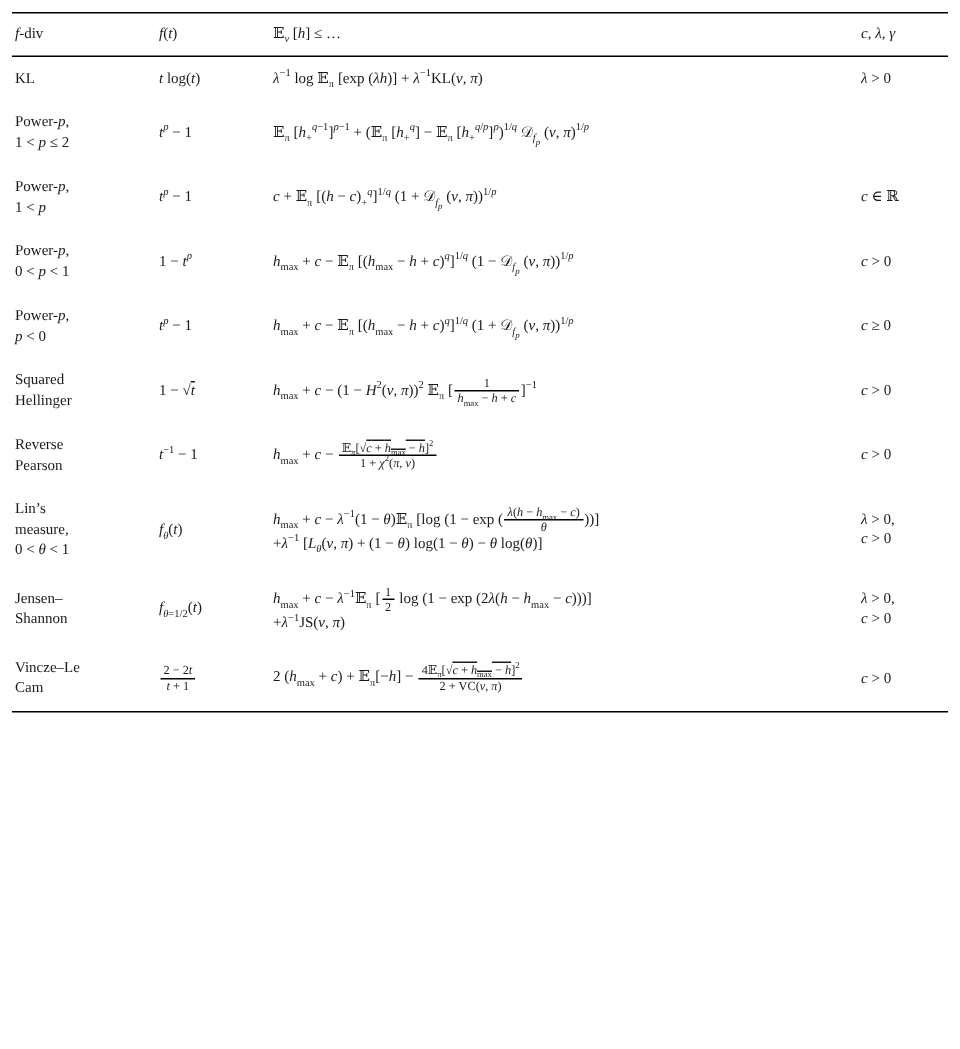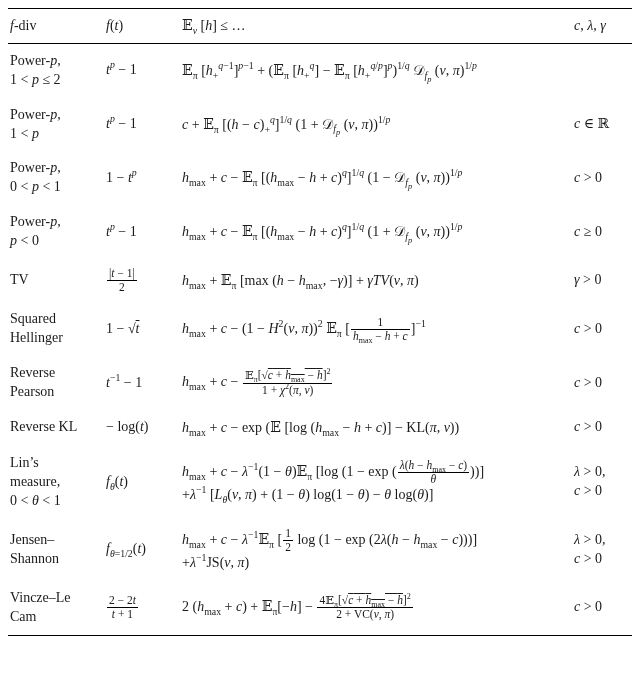--- a/index.html
+++ b/index.html
@@ -9,21 +9,21 @@
     color:#1a1a1a;
   }
   .page{width:624px;margin:0 8px;}
   table.ftable{
     border-collapse:collapse;width:624px;margin-top:8px;
     border-top:1.6px solid #000;border-bottom:1.6px solid #000;
   }
   thead tr{border-bottom:1.2px solid #000;}
   th,td{
     text-align:left;vertical-align:middle;font-weight:normal;
-    font-size:14px;line-height:1.35;padding:8px 2px 8px 2px;
+    font-size:10px;line-height:1.35;padding:8px 2px 8px 2px;
   }
   thead th{padding:7px 2px;}
   td.name,th.name{padding-left:2px;}
   sub,sup{font-size:70%;line-height:0;}
   sub sub, sub i sub{font-size:85%;}
   .bb,.cal{font-family:"DejaVu Serif","DejaVu Sans",serif;}
   b{font-weight:bold;}
   .frac{
     display:inline-block;vertical-align:middle;text-align:center;
     font-size:0.82em;line-height:1.15;padding:0 1px;
@@ -50,20 +50,26 @@
     <thead>
       <tr>
         <th class="name"><i>f</i>-div</th>
         <th><i>f</i>(<i>t</i>)</th>
         <th><span class="bb">𝔼</span><sub><i>ν</i></sub> [<i>h</i>] ≤ …</th>
         <th><i>c</i>, <i>λ</i>, <i>γ</i></th>
       </tr>
     </thead>
     <tbody>
       <tr>
+        <td class="name">KL</td>
+        <td><i>t</i> log(<i>t</i>)</td>
+        <td><i>λ</i><sup>−1</sup> log <span class="bb">𝔼</span><sub>π</sub> [exp (<i>λh</i>)] + <i>λ</i><sup>−1</sup>KL(<i>ν</i>, <i>π</i>)</td>
+        <td><i>λ</i> &gt; 0</td>
+      </tr>
+      <tr>
         <td class="name">Power-<i>p</i>,<br>1 &lt; <i>p</i> ≤ 2</td>
         <td><i>t</i><sup><i>p</i></sup> − 1</td>
         <td><span class="bb">𝔼</span><sub>π</sub> [<i>h</i><sub>+</sub><sup><i>q</i>−1</sup>]<sup><i>p</i>−1</sup> + (<span class="bb">𝔼</span><sub>π</sub> [<i>h</i><sub>+</sub><sup><i>q</i></sup>] − <span class="bb">𝔼</span><sub>π</sub> [<i>h</i><sub>+</sub><sup><i>q</i>/<i>p</i></sup>]<sup><i>p</i></sup>)<sup>1/<i>q</i></sup> <span class="cal">𝒟</span><sub><i>f<sub>p</sub></i></sub> (<i>ν</i>, <i>π</i>)<sup>1/<i>p</i></sup></td>
         <td></td>
       </tr>
       <tr>
         <td class="name">Power-<i>p</i>,<br>1 &lt; <i>p</i></td>
         <td><i>t</i><sup><i>p</i></sup> − 1</td>
         <td><i>c</i> + <span class="bb">𝔼</span><sub>π</sub> [(<i>h</i> − <i>c</i>)<sub>+</sub><sup><i>q</i></sup>]<sup>1/<i>q</i></sup> (1 + <span class="cal">𝒟</span><sub><i>f<sub>p</sub></i></sub> (<i>ν</i>, <i>π</i>))<sup>1/<i>p</i></sup></td>
         <td><i>c</i> ∈ ℝ</td>
@@ -74,41 +80,29 @@
         <td><i>h</i><sub>max</sub> + <i>c</i> − <span class="bb">𝔼</span><sub>π</sub> [(<i>h</i><sub>max</sub> − <i>h</i> + <i>c</i>)<sup><i>q</i></sup>]<sup>1/<i>q</i></sup> (1 − <span class="cal">𝒟</span><sub><i>f<sub>p</sub></i></sub> (<i>ν</i>, <i>π</i>))<sup>1/<i>p</i></sup></td>
         <td><i>c</i> &gt; 0</td>
       </tr>
       <tr>
         <td class="name">Power-<i>p</i>,<br><i>p</i> &lt; 0</td>
         <td><i>t</i><sup><i>p</i></sup> − 1</td>
         <td><i>h</i><sub>max</sub> + <i>c</i> − <span class="bb">𝔼</span><sub>π</sub> [(<i>h</i><sub>max</sub> − <i>h</i> + <i>c</i>)<sup><i>q</i></sup>]<sup>1/<i>q</i></sup> (1 + <span class="cal">𝒟</span><sub><i>f<sub>p</sub></i></sub> (<i>ν</i>, <i>π</i>))<sup>1/<i>p</i></sup></td>
         <td><i>c</i> ≥ 0</td>
       </tr>
       <tr>
-        <td class="name">TV</td>
-        <td><span class="frac"><span class="num">|<i>t</i> − 1|</span><span class="den">2</span></span></td>
-        <td><i>h</i><sub>max</sub> + <span class="bb">𝔼</span><sub>π</sub> [max (<i>h</i> − <i>h</i><sub>max</sub>, −<i>γ</i>)] + <i>γTV</i>(<i>ν</i>, <i>π</i>)</td>
-        <td><i>γ</i> &gt; 0</td>
-      </tr>
-      <tr>
         <td class="name">Squared<br>Hellinger</td>
         <td>1 − √<span class="ov"><i>t</i></span></td>
         <td><i>h</i><sub>max</sub> + <i>c</i> − (1 − <i>H</i><sup>2</sup>(<i>ν</i>, <i>π</i>))<sup>2</sup> <span class="bb">𝔼</span><sub>π</sub> [<span class="frac"><span class="num">1</span><span class="den"><i>h</i><sub>max</sub> − <i>h</i> + <i>c</i></span></span>]<sup>−1</sup></td>
         <td><i>c</i> &gt; 0</td>
       </tr>
       <tr>
         <td class="name">Reverse<br>Pearson</td>
         <td><i>t</i><sup>−1</sup> − 1</td>
         <td><i>h</i><sub>max</sub> + <i>c</i> − <span class="frac"><span class="num"><span class="bb">𝔼</span><sub>π</sub>[√<span class="ov"><i>c</i> + <i>h</i><sub>max</sub> − <i>h</i></span>]<sup>2</sup></span><span class="den">1 + <i>χ</i><sup>2</sup>(<i>π</i>, <i>ν</i>)</span></span></td>
-        <td><i>c</i> &gt; 0</td>
-      </tr>
-      <tr>
-        <td class="name">Reverse KL</td>
-        <td>− log(<i>t</i>)</td>
-        <td><i>h</i><sub>max</sub> + <i>c</i> − exp (<span class="bb">𝔼</span> [log (<i>h</i><sub>max</sub> − <i>h</i> + <i>c</i>)] − KL(<i>π</i>, <i>ν</i>))</td>
         <td><i>c</i> &gt; 0</td>
       </tr>
       <tr>
         <td class="name">Lin’s<br>measure,<br>0 &lt; <i>θ</i> &lt; 1</td>
         <td><i>f</i><sub><i>θ</i></sub>(<i>t</i>)</td>
         <td><i>h</i><sub>max</sub> + <i>c</i> − <i>λ</i><sup>−1</sup>(1 − <i>θ</i>)<span class="bb">𝔼</span><sub>π</sub> [log (1 − exp (<span class="frac"><span class="num"><i>λ</i>(<i>h</i> − <i>h</i><sub>max</sub> − <i>c</i>)</span><span class="den"><i>θ</i></span></span>))]<br>+<i>λ</i><sup>−1</sup> [<i>L</i><sub><i>θ</i></sub>(<i>ν</i>, <i>π</i>) + (1 − <i>θ</i>) log(1 − <i>θ</i>) − <i>θ</i> log(<i>θ</i>)]</td>
         <td><i>λ</i> &gt; 0,<br><i>c</i> &gt; 0</td>
       </tr>
       <tr>
         <td class="name">Jensen–<br>Shannon</td>

